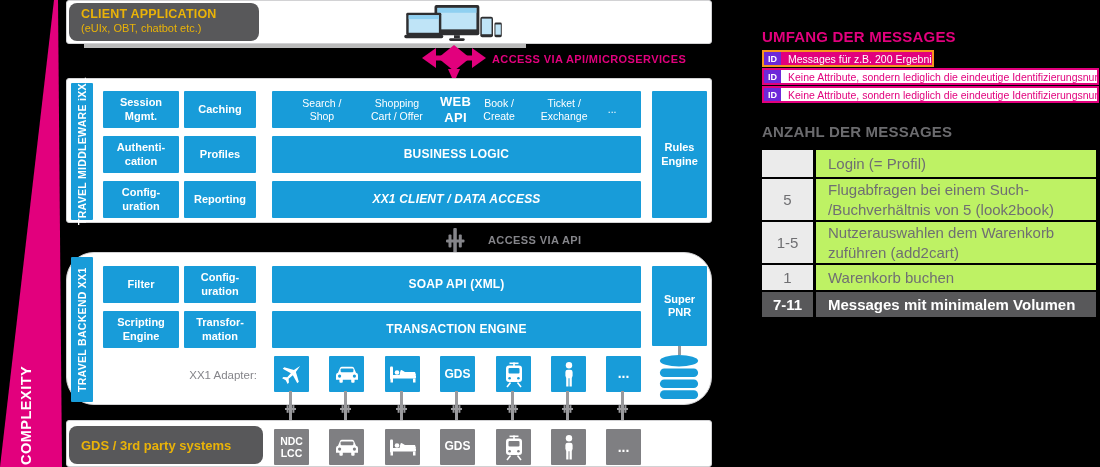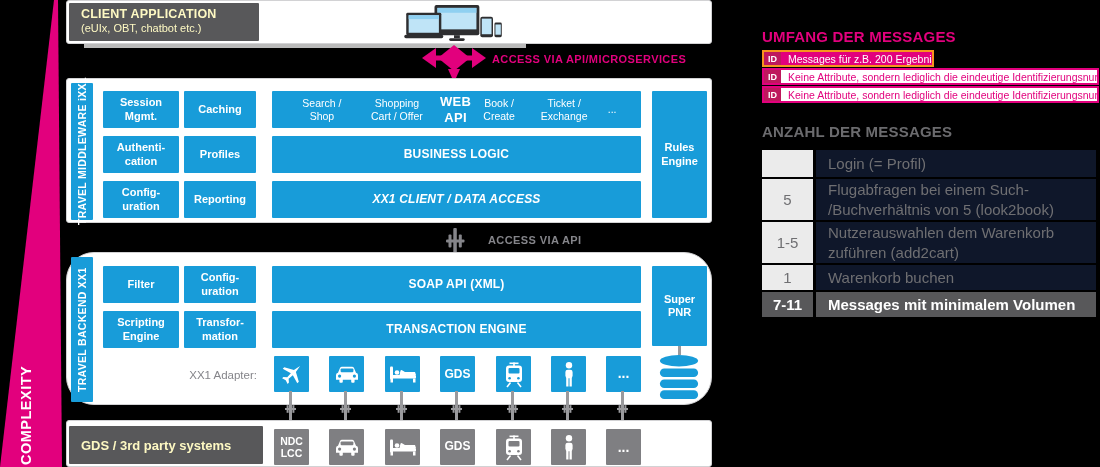--- a/index.html
+++ b/index.html
@@ -8,21 +8,21 @@
   .abs{position:absolute;}
   
   .wedge{position:absolute;left:0;top:0;width:62px;height:467px;background:#e2007d;
          clip-path:polygon(54px 0,58px 0,62px 467px,0 467px);}
   .wedge-label{position:absolute;left:14px;top:368px;height:94px;width:24px;
                writing-mode:vertical-rl;transform:rotate(180deg);
                color:#fff;font-size:14.5px;font-weight:bold;letter-spacing:.5px;
                display:flex;align-items:center;justify-content:center;}
   
   .panel{position:absolute;background:#fff;border:1px solid #d2d2d4;border-radius:3px;box-sizing:border-box;}
-  .darkbox{position:absolute;background:#58585a;border-radius:1px;color:#fef9c3;box-sizing:border-box;}
+  .darkbox{position:absolute;background:#58585a;border-radius:8px;color:#eab308;box-sizing:border-box;}
   .shadowbar{position:absolute;background:#dadada;opacity:.85;}
   
   .bb{position:absolute;background:#189cd9;color:#fff;display:flex;align-items:center;justify-content:center;
       text-align:center;font-weight:bold;font-size:11px;line-height:1.22;white-space:pre-line;border-radius:1px;}
   .bb.big{font-size:12px;letter-spacing:.2px;}
   .side{position:absolute;background:#189cd9;color:#fff;border-radius:1px;}
   .side span{position:absolute;inset:0;writing-mode:vertical-rl;transform:rotate(180deg);
              display:flex;align-items:center;justify-content:center;
              font-weight:bold;font-size:10.5px;letter-spacing:.3px;white-space:nowrap;}
   
@@ -36,32 +36,32 @@
   .adapter-label{position:absolute;color:#85858a;font-size:11.5px;text-align:right;}
   
   .conn{position:absolute;width:3px;background:#9a9a9d;}
   
   .gb{position:absolute;background:#7f7f82;color:#fff;display:flex;align-items:center;justify-content:center;
       text-align:center;font-weight:bold;font-size:10.5px;line-height:1.15;white-space:pre-line;border-radius:1px;}
   
   .umfang-title{position:absolute;color:#e2007d;font-size:15px;font-weight:bold;letter-spacing:.2px;}
   .anzahl-title{position:absolute;color:#6b6b6e;font-size:15px;font-weight:bold;letter-spacing:.2px;}
   .idrow{position:absolute;display:flex;align-items:stretch;box-sizing:border-box;height:17px;}
-  .idrow .chip{width:17px;background:#be185d;color:#fff;font-size:9px;font-weight:bold;
+  .idrow .chip{width:17px;background:#6d28d9;color:#fff;font-size:9px;font-weight:bold;
                display:flex;align-items:center;justify-content:center;flex:0 0 auto;}
   .idrow .txt{flex:1;display:flex;align-items:center;padding-left:7px;font-size:10.5px;white-space:nowrap;overflow:hidden;}
   .idrow.hl{border:2px solid #f7941d;}
   .idrow.hl .txt{background:#e2007d;color:#fff;}
   .idrow.pl{border:2px solid #e2007d;}
   .idrow.pl .txt{background:#fff;color:#e2007d;}
   .msg-table{position:absolute;left:762px;top:150px;display:grid;
              grid-template-columns:51px 280px;grid-template-rows:27px 41px 41px 25px 25px;
              column-gap:3px;row-gap:2px;}
   .msg-table .num{background:#ebebeb;color:#6f6f72;font-size:15px;display:flex;align-items:center;justify-content:center;}
-  .msg-table .desc{background:#0f172a;color:#6f6f72;font-size:15px;display:flex;align-items:center;
+  .msg-table .desc{background:#bef264;color:#6f6f72;font-size:15px;display:flex;align-items:center;
                    padding-left:12px;padding-right:4px;line-height:1.3;white-space:pre-line;}
   .msg-table .foot{background:#58585a;color:#fff;font-weight:bold;}
   
   .client-title{font-size:12.5px;font-weight:bold;letter-spacing:.2px;}
   .client-sub{font-size:11px;margin-top:1px;}
   .tp-title{font-size:13px;font-weight:bold;}
 </style>
 </head>
 <body>
 

